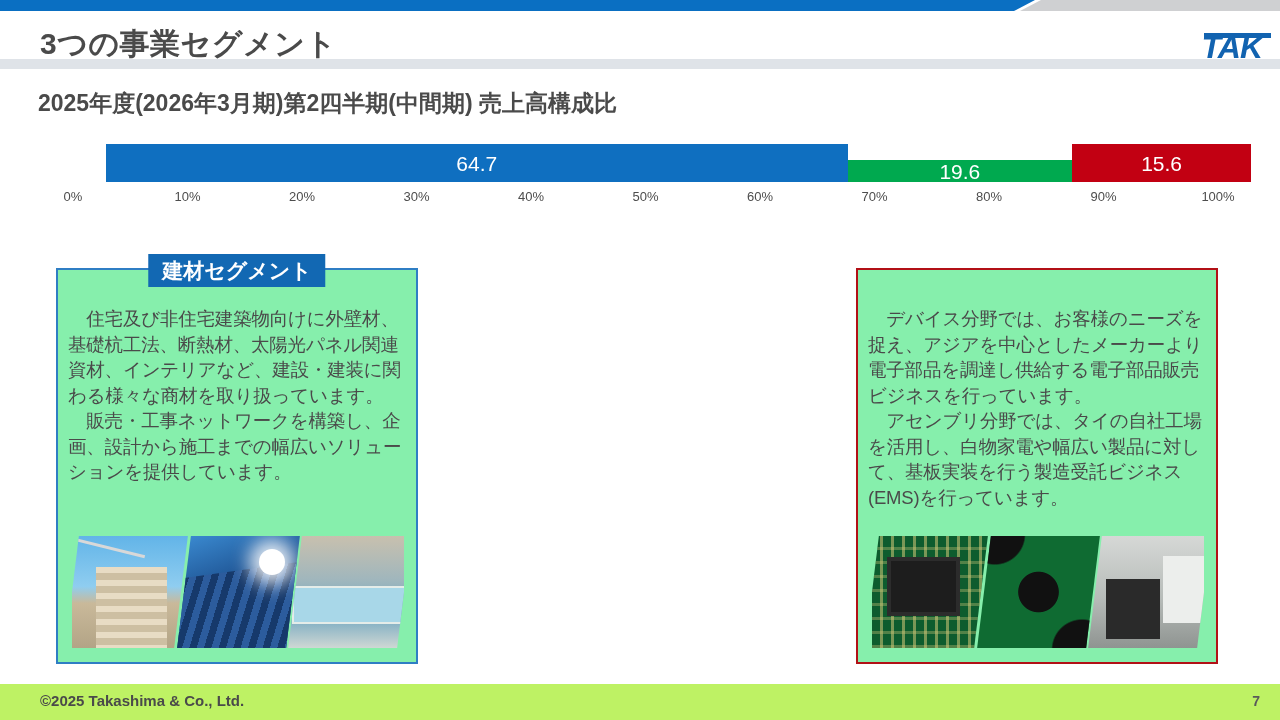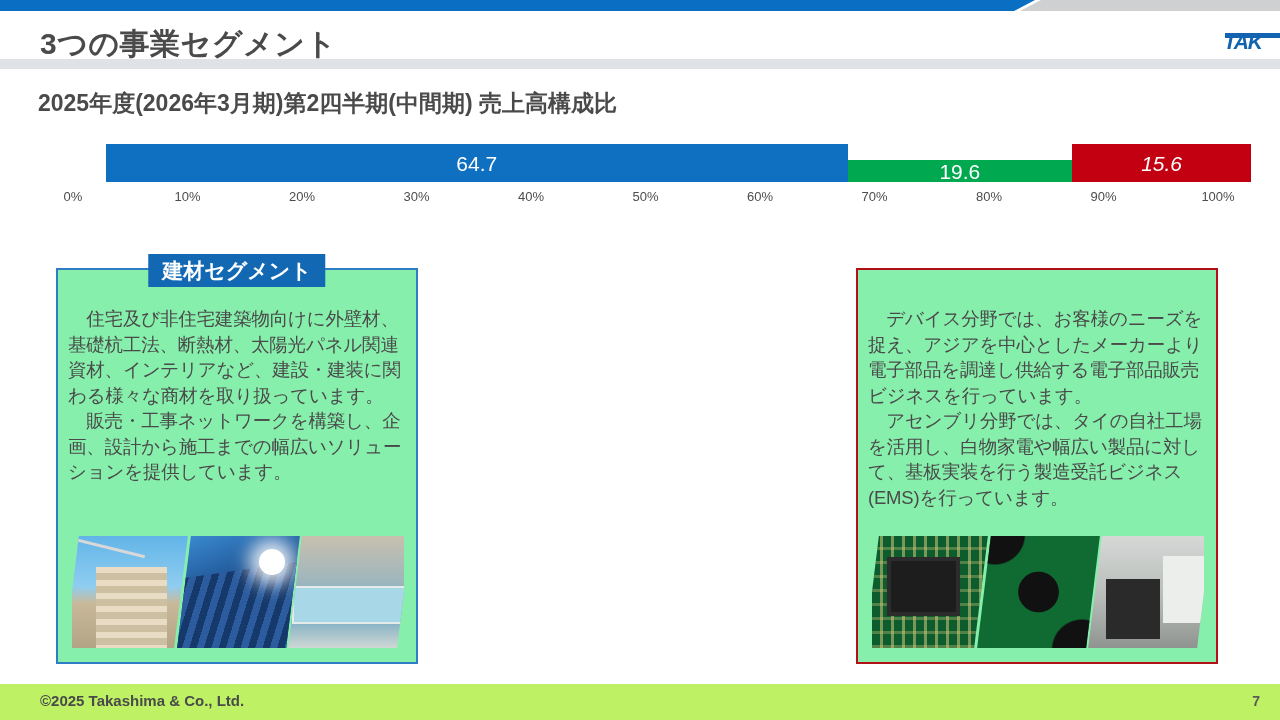--- a/index.html
+++ b/index.html
@@ -18,38 +18,38 @@
      clip-path:polygon(21px 0,260px 0,260px 11px,0 11px);}
   .headerbar{position:absolute;left:0;top:11px;width:1280px;height:48px;background:#ffffff;}
   .header-underline{position:absolute;left:0;top:59px;width:1280px;height:10px;background:#dfe3e8;}
   .page-title{
     position:absolute;left:40px;top:13px;
     font-size:30px;font-weight:bold;letter-spacing:.5px;color:#4a4a4a;
     white-space:nowrap;
   }
   .logo{
     position:absolute;right:18px;top:20px;
-    font-size:21px;font-weight:bold;font-style:italic;color:#1263b0;
+    font-size:32px;font-weight:bold;font-style:italic;color:#1263b0;
     letter-spacing:-1px;line-height:1;
   }
   .logo .bar{display:inline-block;width:34px;height:5px;background:#1263b0;
      position:absolute;left:2px;top:2px;}
   
   .subtitle{
     position:absolute;left:38px;top:88px;
     font-size:23px;font-weight:bold;color:#4a4a4a;white-space:nowrap;
   }
   
   .chart{position:absolute;left:73px;top:144px;width:1145px;}
   .bar{display:flex;height:38px;width:100%;padding-left:33px;}
   .seg{display:flex;align-items:center;justify-content:center;
      color:#ffffff;font-size:21px;line-height:1;}
   .seg.s0{background:#0f6fc0;}
   .seg.s1{background:#00a94f;}
-  .seg.s2{background:#c20012;font-style:italic;}
+  .seg.s2{background:#c20012;}
   .axis{position:relative;height:22px;margin-top:7px;}
   .axis .tick{position:absolute;top:0;font-size:13px;color:#4d4d4d;
      transform:translateX(-50%);white-space:nowrap;}
   
   .cards{position:absolute;left:0;top:252px;width:1280px;height:412px;}
   .card{position:absolute;top:16px;width:362px;height:396px;background:#86efac;
      box-sizing:border-box;}
   .card.c0{left:56px;border:2px solid #2f7ec4;}
   .card.c1{left:456px;border:2px solid #0aa05a;}
   .card.c2{left:856px;border:2px solid #b21016;}

